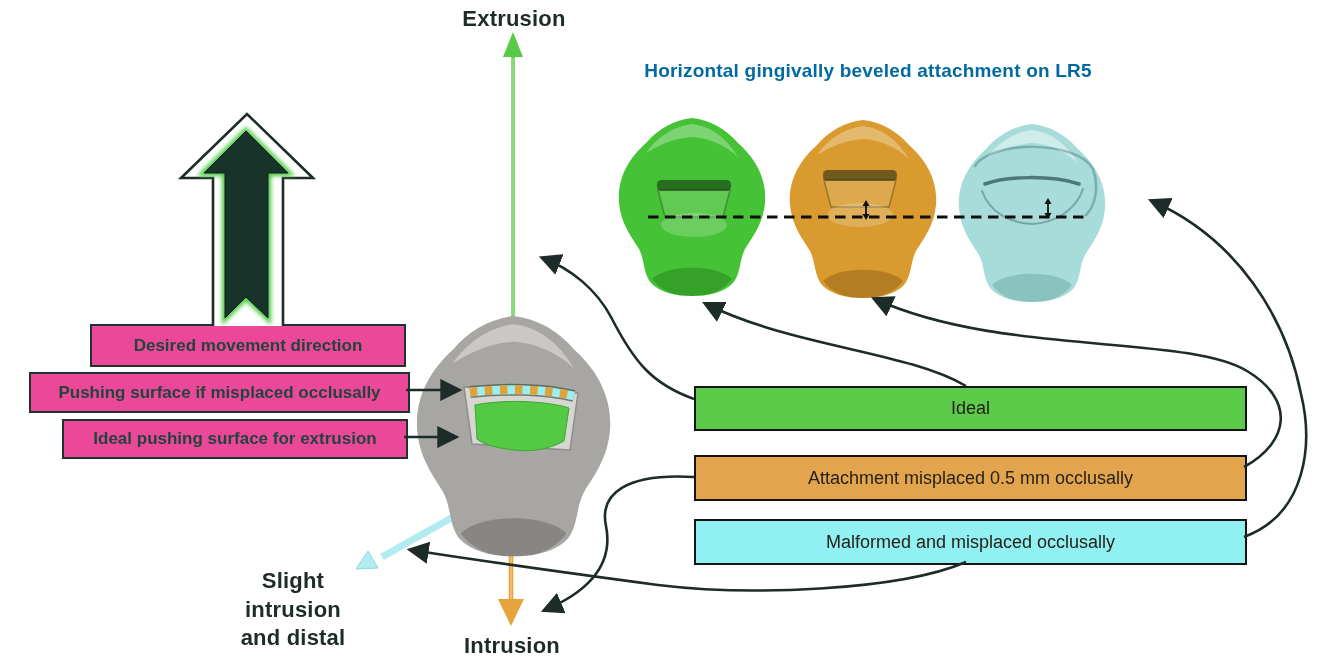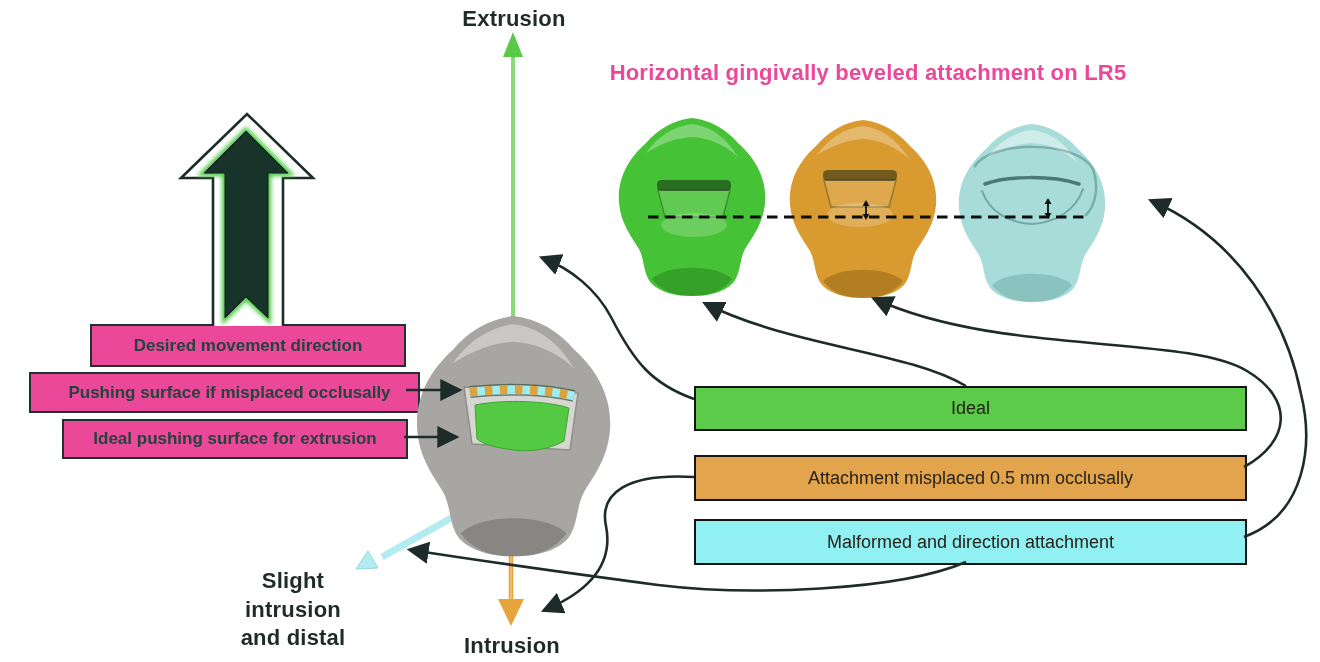--- a/index.html
+++ b/index.html
@@ -3,21 +3,21 @@
 <meta charset="utf-8">
 <style>
   html,body{margin:0;padding:0;background:#ffffff;}
   .canvas{
     position:relative;width:1320px;height:662px;background:#ffffff;overflow:hidden;
     font-family:"Liberation Sans","DejaVu Sans",sans-serif;
   }
   .canvas svg.overlay{position:absolute;left:0;top:0;width:1320px;height:662px;pointer-events:none;}
   .txt{position:absolute;text-align:center;color:#1e2b28;}
   .axis-label{font-size:22px;font-weight:600;letter-spacing:.2px;}
-  .title{font-size:22px;font-weight:700;color:#ec4899;letter-spacing:.2px;}
+  .title{font-size:19px;font-weight:700;color:#0369a1;letter-spacing:.2px;}
   .measure{font-size:15.5px;font-weight:700;color:#0d0d0d;}
   .cbox{
     position:absolute;background:#ec4899;border:2.5px solid #1e332e;
     display:flex;align-items:center;justify-content:center;
     font-size:17px;font-weight:600;color:#21443c;white-space:nowrap;
   }
   .bar{
     position:absolute;left:694px;width:549px;height:41px;border:2.5px solid #141414;
     display:flex;align-items:center;justify-content:center;
     font-size:18px;font-weight:400;color:#26221a;white-space:nowrap;
@@ -34,38 +34,38 @@
   <div class="txt title" style="left:588px;top:60px;width:560px;">Horizontal gingivally beveled attachment on LR5</div>
 
   <div class="txt measure" style="left:826px;top:221px;width:80px;">0.5 mm</div>
 
   <div class="txt measure" style="left:1002px;top:220px;width:92px;">0.25 mm</div>
 
   <div class="cbox" style="left:90px;top:324px;width:312px;height:39px;">
     <span>Desired movement direction</span>
   </div>
 
-  <div class="cbox" style="left:29px;top:372px;width:377px;height:37px;padding-left:10px;">
+  <div class="cbox" style="left:29px;top:372px;width:377px;height:37px;">
     <span>Pushing surface if misplaced occlusally</span>
   </div>
 
   <div class="cbox" style="left:62px;top:419px;width:342px;height:36px;">
     <span>Ideal pushing surface for extrusion</span>
   </div>
 
   <div class="bar" style="top: 386px; background-color: rgb(92, 203, 73);">
     <span>Ideal</span>
   </div>
 
   <div class="bar" style="top: 455px; height: 42px; background-color: rgb(226, 165, 77);">
     <span>Attachment misplaced 0.5 mm occlusally</span>
   </div>
 
   <div class="bar" style="top: 519px; height: 42px; background-color: rgb(144, 240, 242);">
-    <span>Malformed and direction attachment</span>
+    <span>Malformed and misplaced occlusally</span>
   </div>
 
   <div class="txt axis-label slight" style="left:212px;top:567px;width:162px;">
     <div>Slight intrusion</div>
     <div>and distal</div>
   </div>
 
   <div class="txt axis-label" style="left:458px;top:633px;width:108px;">Intrusion</div>
 
   <svg class="overlay" viewBox="0 0 1320 662">

